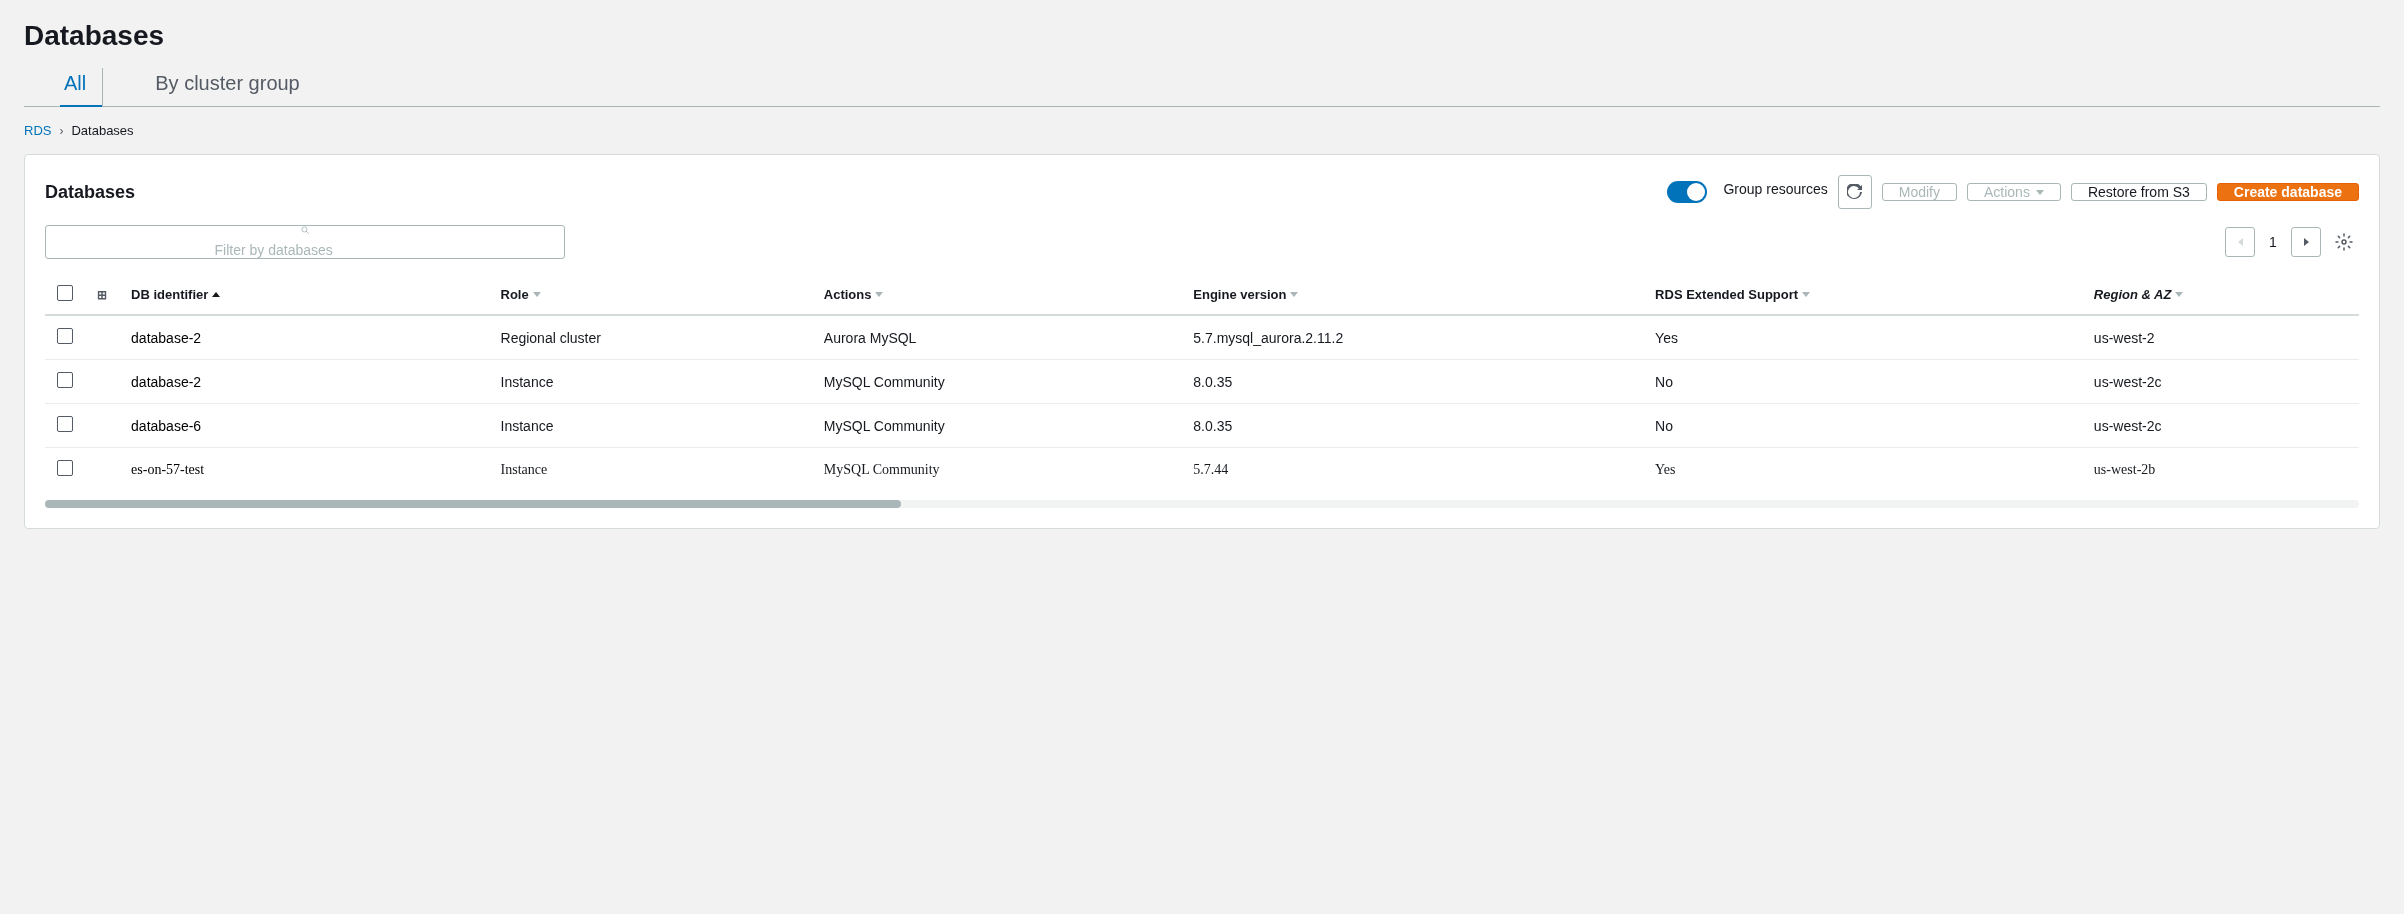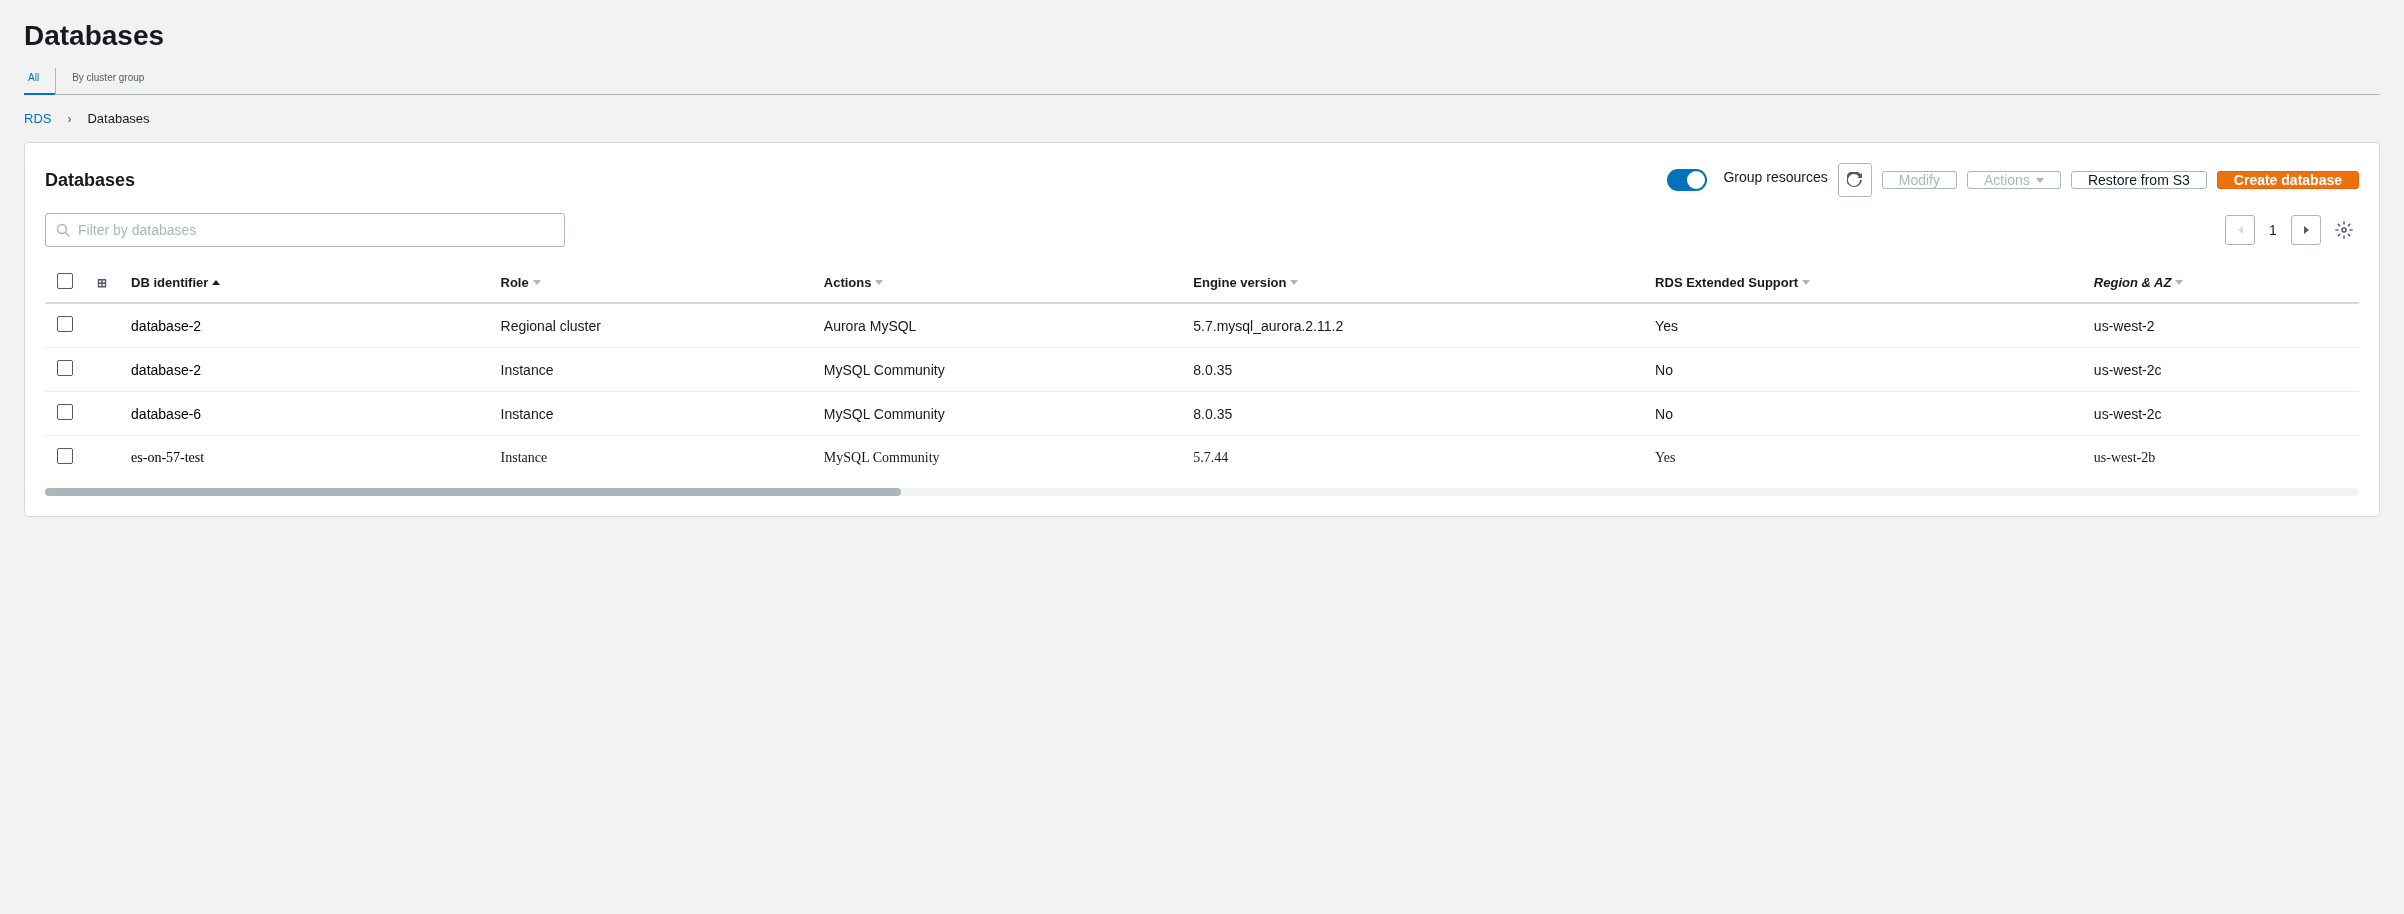--- a/index.html
+++ b/index.html
@@ -21,35 +21,36 @@
       margin-bottom: 12px;
     }
     .tabs-bar {
       display: flex;
       border-bottom: 1px solid #aab7b8;
       margin-bottom: 16px;
     }
     .tab {
       padding: 8px 16px 10px 4px;
       cursor: pointer;
-      font-size: 10px;
+      font-size: 20px;
       color: #545b64;
       border-bottom: 2px solid transparent;
       margin-bottom: -1px;
       white-space: nowrap;
+      margin-left: 36px;
     }
     .tab.active {
       color: #0073bb;
       border-bottom: 2px solid #0073bb;
       font-weight: 500;
     }
     .breadcrumb {
       display: flex;
       align-items: center;
-      gap: 16px;
+      gap: 8px;
       margin-bottom: 16px;
       font-size: 13px;
     }
     .breadcrumb-link {
       color: #0073bb;
       cursor: pointer;
       text-decoration: none;
     }
     .breadcrumb-sep {
       color: #545b64;
@@ -160,20 +161,21 @@
     .search-input-wrap {
       display: flex;
       align-items: center;
       border: 1px solid #aab7b8;
       border-radius: 3px;
       background: #fff;
       padding: 0 10px;
       height: 34px;
       width: 520px;
       gap: 8px;
+      flex-direction: column;
     }
     .search-input-wrap input {
       border: none;
       outline: none;
       font-size: 14px;
       color: #16191f;
       background: transparent;
       flex: 1;
     }
     .search-input-wrap input::placeholder { color: #aab7b8; }

